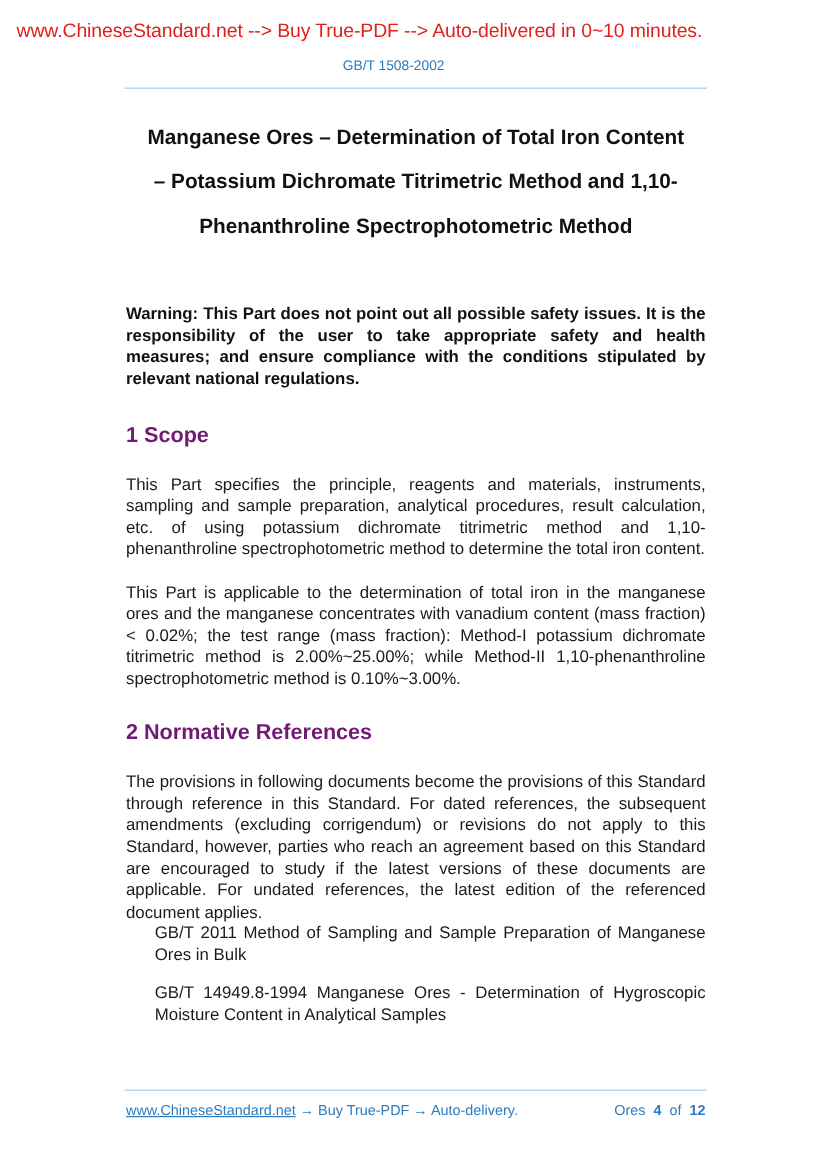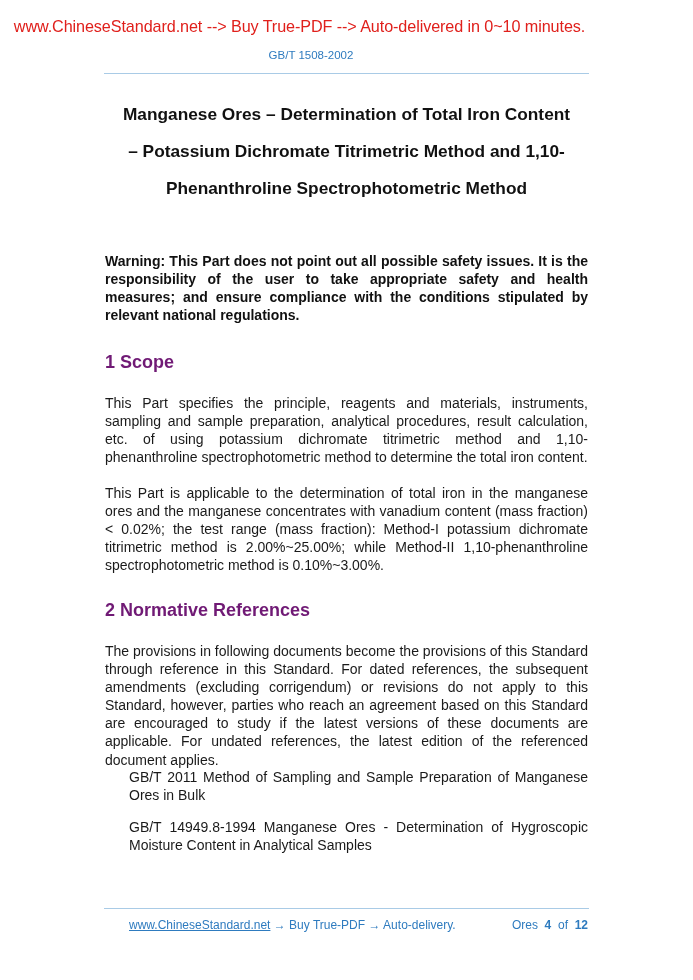--- a/index.html
+++ b/index.html
@@ -6,21 +6,21 @@
     body {
       width: 693px; height: 980px; position: relative; overflow: hidden;
       font-family: "Liberation Sans", sans-serif; color: #111;
     }
     .top-banner {
       position: absolute; top: 17px; left: 0; width: 599px; text-align: center;
       color: #e0201c; font-size: 16.2px; letter-spacing: -0.1px;
     }
     .doc-code {
       position: absolute; top: 49px; left: 0; width: 622px; text-align: center;
-      color: #2e7bbf; font-size: 11.5px;
+      color: #2e7bbf; font-size: 11.5px; padding-left: 17px;
     }
     .rule { position: absolute; left: 104px; width: 485px; height: 1px; background: #a9cbe6; }
     .rule.top { top: 73px; }
     .rule.bottom { top: 908px; }
     .title {
       position: absolute; top: 96px; left: 80px; width: 533px; text-align: center;
       font-weight: bold; font-size: 17.3px; line-height: 37px; color: #111;
     }
     .body { position: absolute; left: 105px; width: 483px; font-size: 14px; line-height: 18.1px; text-align: justify; color: #1a1a1a; }
     .warning { top: 252px; font-weight: bold; color: #111; }
@@ -29,21 +29,21 @@
     .h-refs { top: 600px; }
     .p1 { top: 394px; }
     .p2 { top: 484px; }
     .p3 { top: 642px; }
     .ref1 { top: 768px; left: 129px; width: 459px; }
     .ref2 { top: 818px; left: 129px; width: 459px; }
     .footer {
       position: absolute; top: 918px; left: 105px; width: 483px; font-size: 12px; color: #2e7bbf;
       display: flex; justify-content: space-between;
     }
-    .footer a { color: #2e7bbf; text-decoration: underline; margin-left: 24px; }
+    .footer a { color: #2e7bbf; text-decoration: underline; }
     .footer .page b { font-weight: bold; }
   </style>
 </head>
 <body>
 
 <div class="top-banner">www.ChineseStandard.net --&gt; Buy True-PDF --&gt; Auto-delivered in 0~10 minutes.</div>
 <div class="doc-code">GB/T 1508-2002</div>
 <div class="rule top"></div>
 
 <div class="title">

